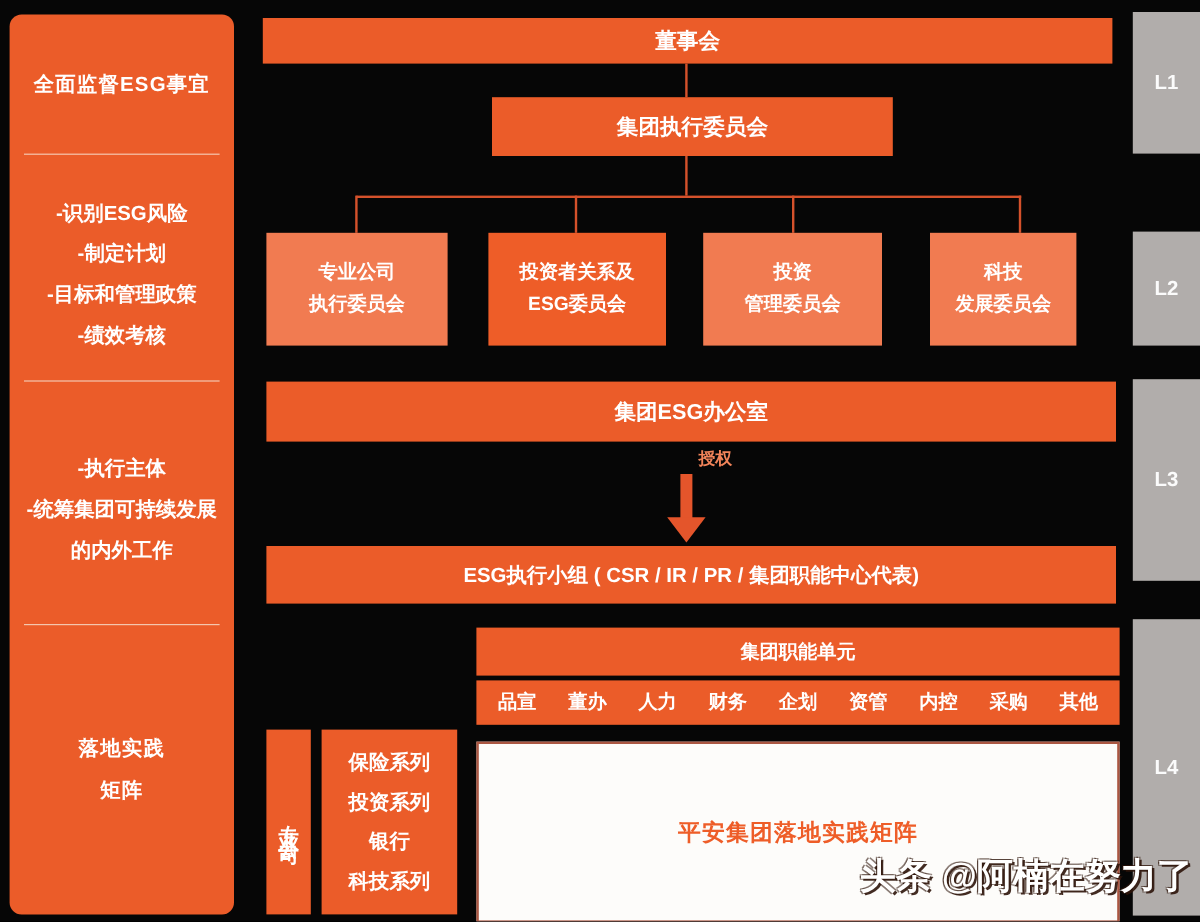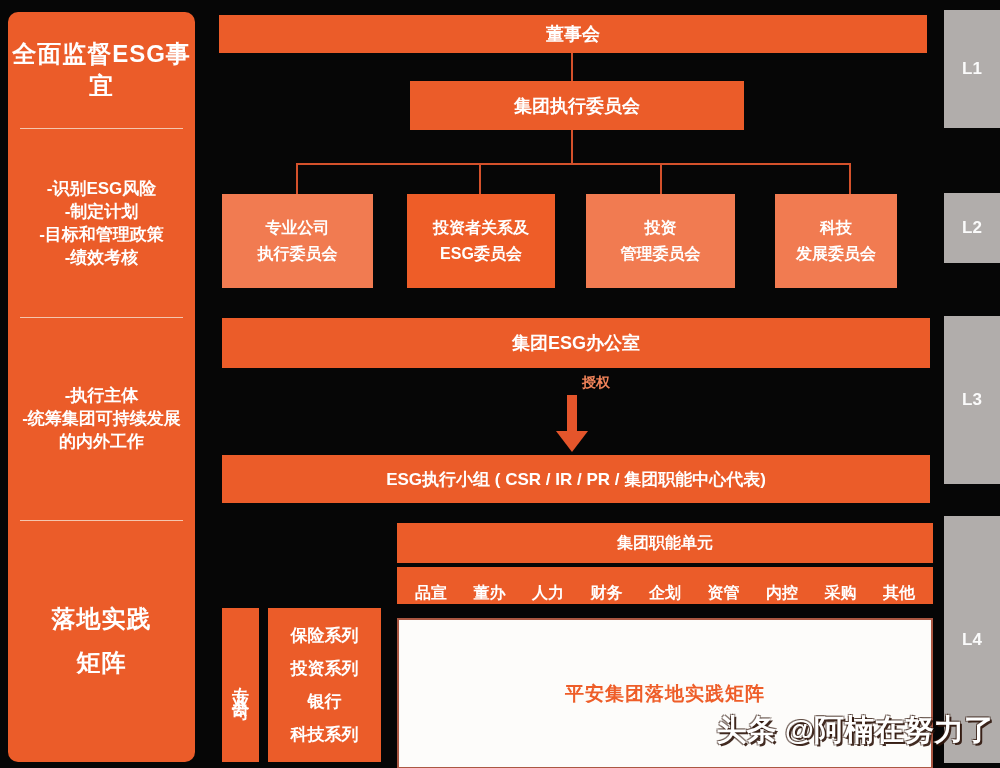--- a/index.html
+++ b/index.html
@@ -11,22 +11,22 @@
   }
   .abs{position:absolute;box-sizing:border-box;}
 
   
   .sidebar{
     left:8px;top:12px;width:187px;height:750px;
     background:var(--accent);border-radius:10px;
   }
   .side-sec{position:absolute;left:0;width:100%;display:flex;flex-direction:column;
     align-items:center;justify-content:center;text-align:center;}
-  .side-sec .big{font-size:24px;font-weight:bold;letter-spacing:1px;}
-  .side-sec .line{font-size:17px;font-weight:bold;line-height:23px;}
+  .side-sec .big{font-size:17px;font-weight:bold;letter-spacing:1px;}
+  .side-sec .line{font-size:17px;font-weight:bold;line-height:23px;margin-top:11px;}
   .divider{position:absolute;left:12px;width:163px;height:1px;
     background:#f6d8c6;opacity:.85;}
 
   
   .bar{
     background:var(--accent);display:flex;align-items:center;justify-content:center;
     font-weight:bold;color:#fff;text-align:center;
   }
   .committee{
     background:var(--light);display:flex;align-items:center;justify-content:center;
@@ -152,21 +152,21 @@
   <div class="abs auth-label" style="left:536px;top:374px;width:120px;">授权</div>
   <div class="abs arrow-shaft" style="left:567px;top:395px;height:37px;"></div>
   <div class="abs arrow-head" style="left:556px;top:431px;"></div>
   <div class="abs bar" style="left:222px;top:455px;width:708px;height:48px;font-size:17px;">
     <span>ESG执行小组 ( CSR / IR / PR / 集团职能中心代表)</span>
   </div>
 
   <div class="abs bar" style="left:397px;top:523px;width:536px;height:40px;font-size:16px;">
     <span>集团职能单元</span>
   </div>
-  <div class="abs dept-row" style="left:397px;top:567px;width:536px;height:37px;align-items:flex-end;">
+  <div class="abs dept-row" style="left:397px;top:567px;width:536px;height:37px;">
     <span>品宣</span>
     <span>董办</span>
     <span>人力</span>
     <span>财务</span>
     <span>企划</span>
     <span>资管</span>
     <span>内控</span>
     <span>采购</span>
     <span>其他</span>
   </div>
@@ -180,21 +180,21 @@
     <div>银行</div>
     <div>科技系列</div>
   </div>
   <div class="abs white-box" style="left:397px;top:618px;width:536px;height:151px;">
     <span class="title">平安集团落地实践矩阵</span>
   </div>
 
   <div class="abs ltag" style="top:10px;height:118px;">
     <span>L1</span>
   </div>
-  <div class="abs ltag" style="top:193px;height:70px;">
+  <div class="abs ltag" style="top:193px;height:95px;">
     <span>L2</span>
   </div>
   <div class="abs ltag" style="top:316px;height:168px;">
     <span>L3</span>
   </div>
   <div class="abs ltag" style="top:516px;height:247px;">
     <span>L4</span>
   </div>
 
   <div class="abs watermark">头条 @阿楠在努力了</div>

